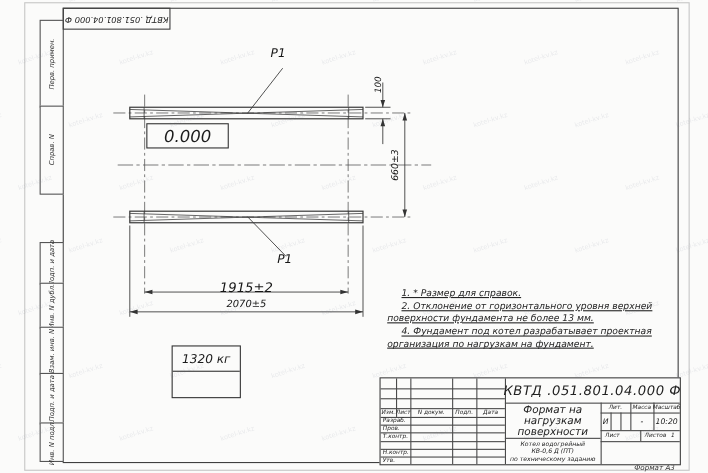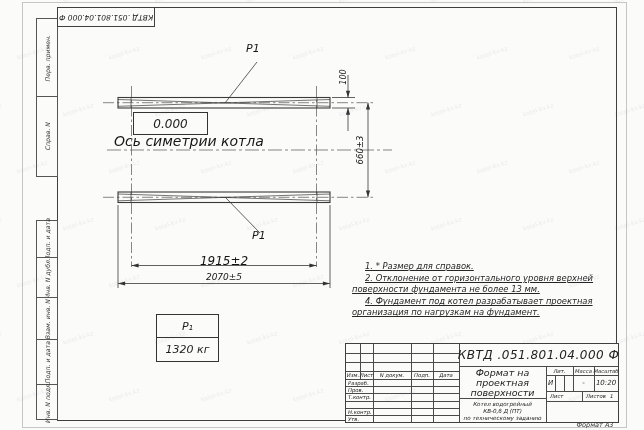--- a/index.html
+++ b/index.html
@@ -6,21 +6,21 @@
   .sheet{position:relative;width:644px;height:430px;background:#fbfbfa;overflow:hidden;
          font-family:"DejaVu Sans",sans-serif;color:#1c1c1c;}
   .abs{position:absolute;}
   .trim{left:22px;top:2px;width:603px;height:424px;border:1px solid #c6c6c6;}
   .frame{left:57px;top:7px;width:558px;height:412px;border:1.5px solid #3f3f3f;}
   .sidecell{left:36px;width:20px;border:1px solid #555;display:flex;align-items:center;justify-content:center;background:#fbfbfa;}
   .sidecell span{writing-mode:vertical-rl;transform:rotate(180deg);font-size:6.2px;font-style:italic;white-space:nowrap;color:#333;}
   .topbox{left:57px;top:7px;width:96px;height:18px;border:1px solid #3f3f3f;display:flex;align-items:center;justify-content:center;}
   .topbox span{transform:rotate(180deg);font-size:7.5px;font-style:italic;white-space:nowrap;color:#222;}
   .dwg-text{font-style:italic;color:#161616;white-space:nowrap;}
-  .elevbox{left:133px;top:112px;width:73px;height:21px;border:1.2px solid #333;display:flex;align-items:center;justify-content:center;font-size:12px;font-style:italic;}
+  .elevbox{left:133px;top:112px;width:73px;height:21px;border:1.2px solid #333;display:flex;align-items:center;justify-content:center;font-size:15px;font-style:italic;}
   .rot{display:flex;align-items:center;justify-content:center;}
   .wtable{left:156px;top:314px;width:61px;height:46px;border:1.2px solid #333;}
   .wtable .row{height:22px;display:flex;align-items:center;justify-content:center;font-style:italic;font-size:11px;}
   .wtable .row:first-child{border-bottom:1px solid #333;}
   .notes{left:352px;top:261px;width:262px;font-size:8.4px;line-height:1.32;font-style:italic;color:#262626;}
   .notes p{margin:0 0 1px 0;text-indent:13px;text-decoration:underline;}
   .tb{left:345px;top:343px;width:272px;height:78px;border:1.5px solid #3f3f3f;background:#fbfbfa;}
   .tb .ln{position:absolute;background:#4a4a4a;}
   .tb .txt{position:absolute;font-style:italic;color:#222;white-space:nowrap;}
   .lbl{font-size:5.3px;}
@@ -177,28 +177,26 @@
     </g>
     <polygon points="118,283.5 125.1,281.4 125.1,285.6" fill="#333"></polygon>
     <polygon points="330,283.5 322.9,281.4 322.9,285.6" fill="#333"></polygon>
   </svg>
 
   <div class="abs dwg-text" style="left:246px;top:42px;font-size:11px;z-index:3;">P1</div>
   <div class="abs dwg-text" style="left:252px;top:229px;font-size:11px;z-index:3;">P1</div>
   <div class="abs elevbox" style="z-index:3;">
     <span>0.000</span>
   </div>
-  <div class="abs dwg-text" style="left:114px;top:133px;font-size:14px;z-index:3;">Ось симетрии котла</div>
   <div class="abs dwg-text rot" style="left:330px;top:72px;width:26px;height:10px;transform:rotate(-90deg);font-size:8px;z-index:3;">100</div>
   <div class="abs dwg-text rot" style="left:344px;top:145px;width:32px;height:10px;transform:rotate(-90deg);font-size:8.5px;z-index:3;">660±3</div>
   <div class="abs dwg-text" style="left:198px;top:254px;width:52px;text-align:center;font-size:12px;z-index:3;">1915±2</div>
   <div class="abs dwg-text" style="left:198px;top:272px;width:52px;text-align:center;font-size:9px;z-index:3;">2070±5</div>
 
   <div class="abs wtable" style="z-index:3;">
-    <div class="row">P₁</div>
     <div class="row">1320 кг</div>
   </div>
 
   <div class="abs notes" style="z-index:3;">
     <p>1. * Размер для справок.</p>
     <p>2. Отклонение от горизонтального уровня верхней поверхности фундамента не более 13 мм.</p>
     <p>4. Фундамент под котел разрабатывает проектная организация по нагрузкам на фундамент.</p>
   </div>
 
   <div class="abs tb" style="z-index:4;">
@@ -237,21 +235,21 @@
 
     <div class="txt lbl" style="left:2px;top:36px;">Разраб.</div>
     <div class="txt lbl" style="left:2px;top:43px;">Пров.</div>
     <div class="txt lbl" style="left:2px;top:50px;">Т.контр.</div>
     <div class="txt lbl" style="left:2px;top:65px;">Н.контр.</div>
     <div class="txt lbl" style="left:2px;top:72px;">Утв.</div>
 
     <div class="txt ctr" style="left:113px;top:0;width:159px;height:22px;font-size:12px;letter-spacing:0.5px;">КВТД .051.801.04.000  Ф</div>
 
     <div class="txt ctr" style="left:113px;top:23px;width:87px;height:10px;font-size:9.5px;">Формат на</div>
-    <div class="txt ctr" style="left:113px;top:33px;width:87px;height:10px;font-size:9.5px;">проектная</div>
+    <div class="txt ctr" style="left:113px;top:33px;width:87px;height:10px;font-size:9.5px;">нагрузкам</div>
     <div class="txt ctr" style="left:113px;top:43px;width:87px;height:10px;font-size:9.5px;">поверхности</div>
 
     <div class="txt ctr" style="left:113px;top:56px;width:87px;height:7px;font-size:5.6px;">Котел водогрейный</div>
     <div class="txt ctr" style="left:113px;top:63px;width:87px;height:7px;font-size:5.6px;">КВ-0,6 Д (ПТ)</div>
     <div class="txt ctr" style="left:113px;top:70px;width:87px;height:7px;font-size:5.6px;">по техническому заданию</div>
 
     <div class="txt lbl ctr" style="left:200px;top:22px;width:27px;height:9px;">Лит.</div>
     <div class="txt lbl ctr" style="left:227px;top:22px;width:21px;height:9px;">Масса</div>
     <div class="txt lbl ctr" style="left:248px;top:22px;width:24px;height:9px;">Масштаб</div>
     <div class="txt ctr" style="left:200px;top:31px;width:9px;height:16px;font-size:7px;">И</div>

